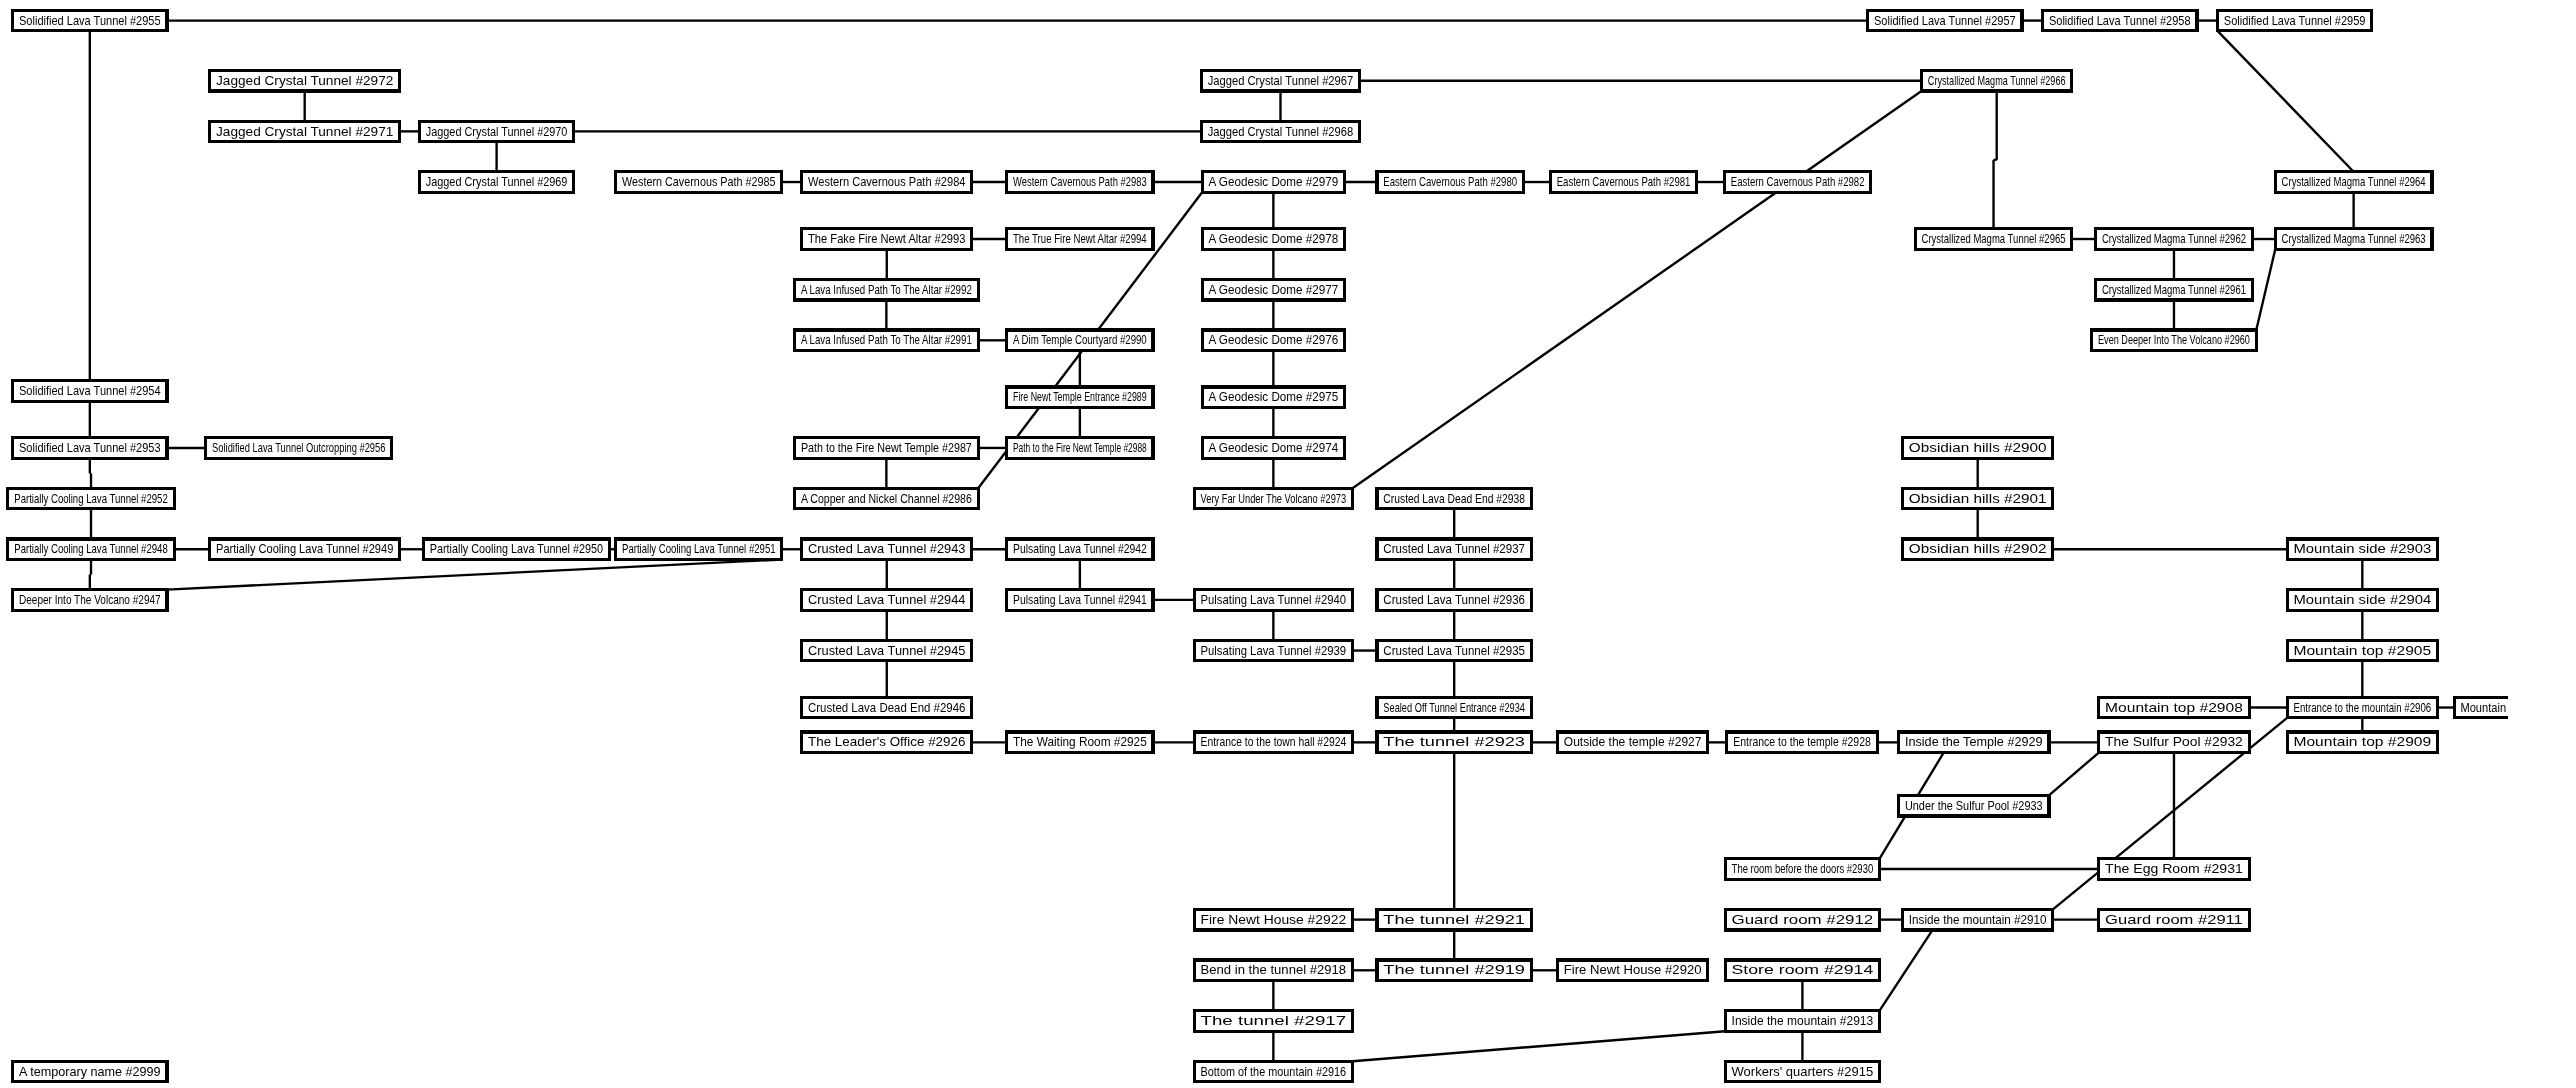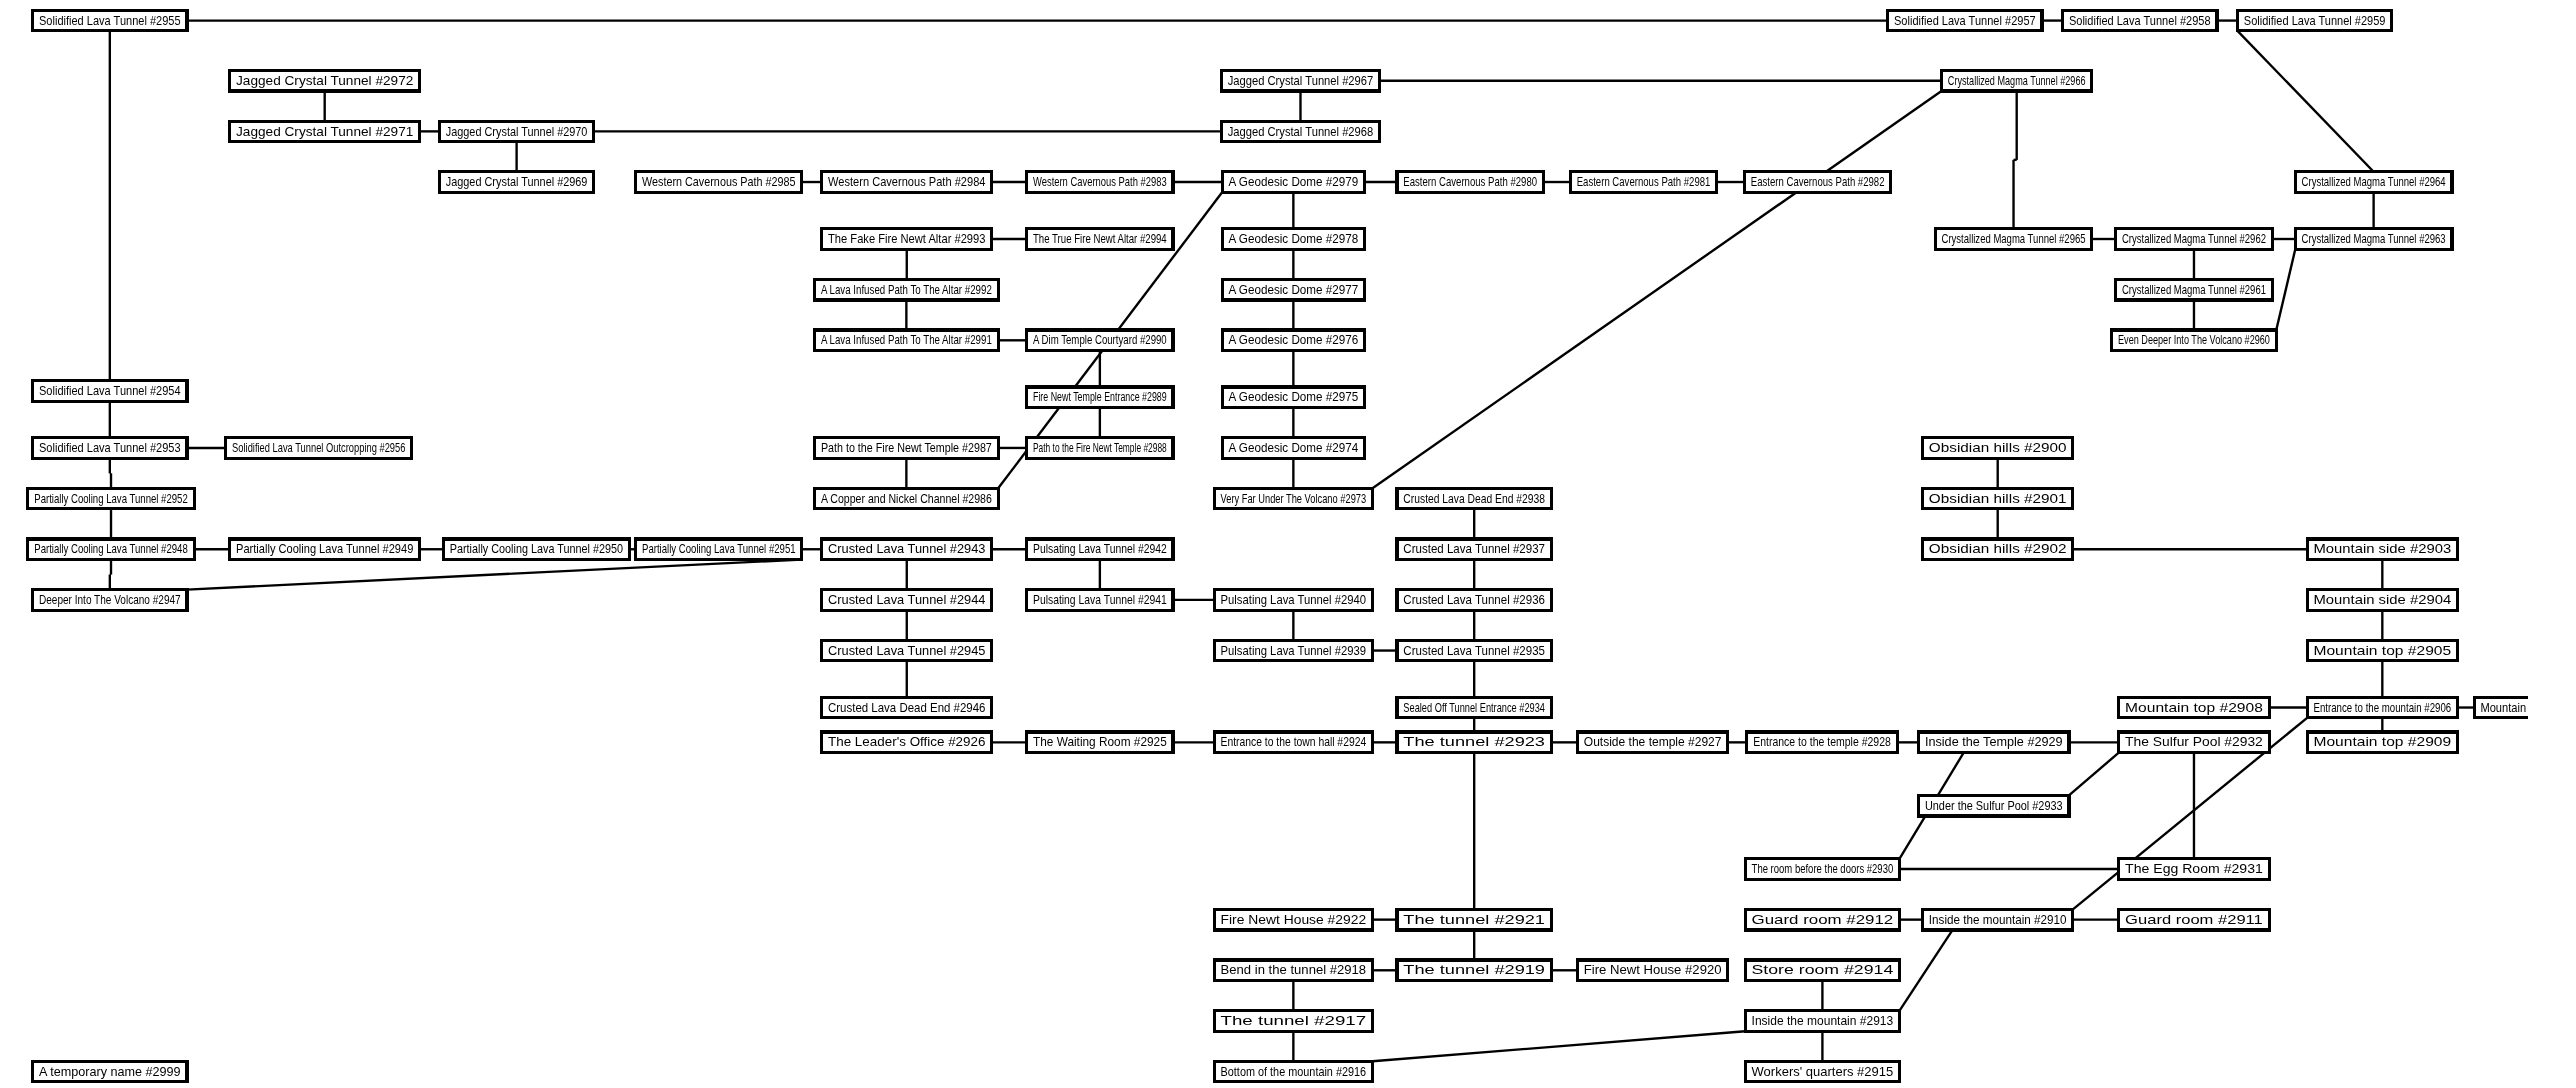--- a/index.html
+++ b/index.html
@@ -7,21 +7,20 @@
     padding: 0;
     background: #ffffff;
   }
   #canvas-wrap {
     position: relative;
     width: 2508px;
     height: 1089px;
     background: #ffffff;
     overflow: hidden;
     font-family: "Liberation Sans", sans-serif;
-    margin-left: 20px;
   }
   svg#graph {
     position: absolute;
     left: 0;
     top: 0;
     width: 2576px;
     height: 1089px;
     display: block;
   }
   .edge {

